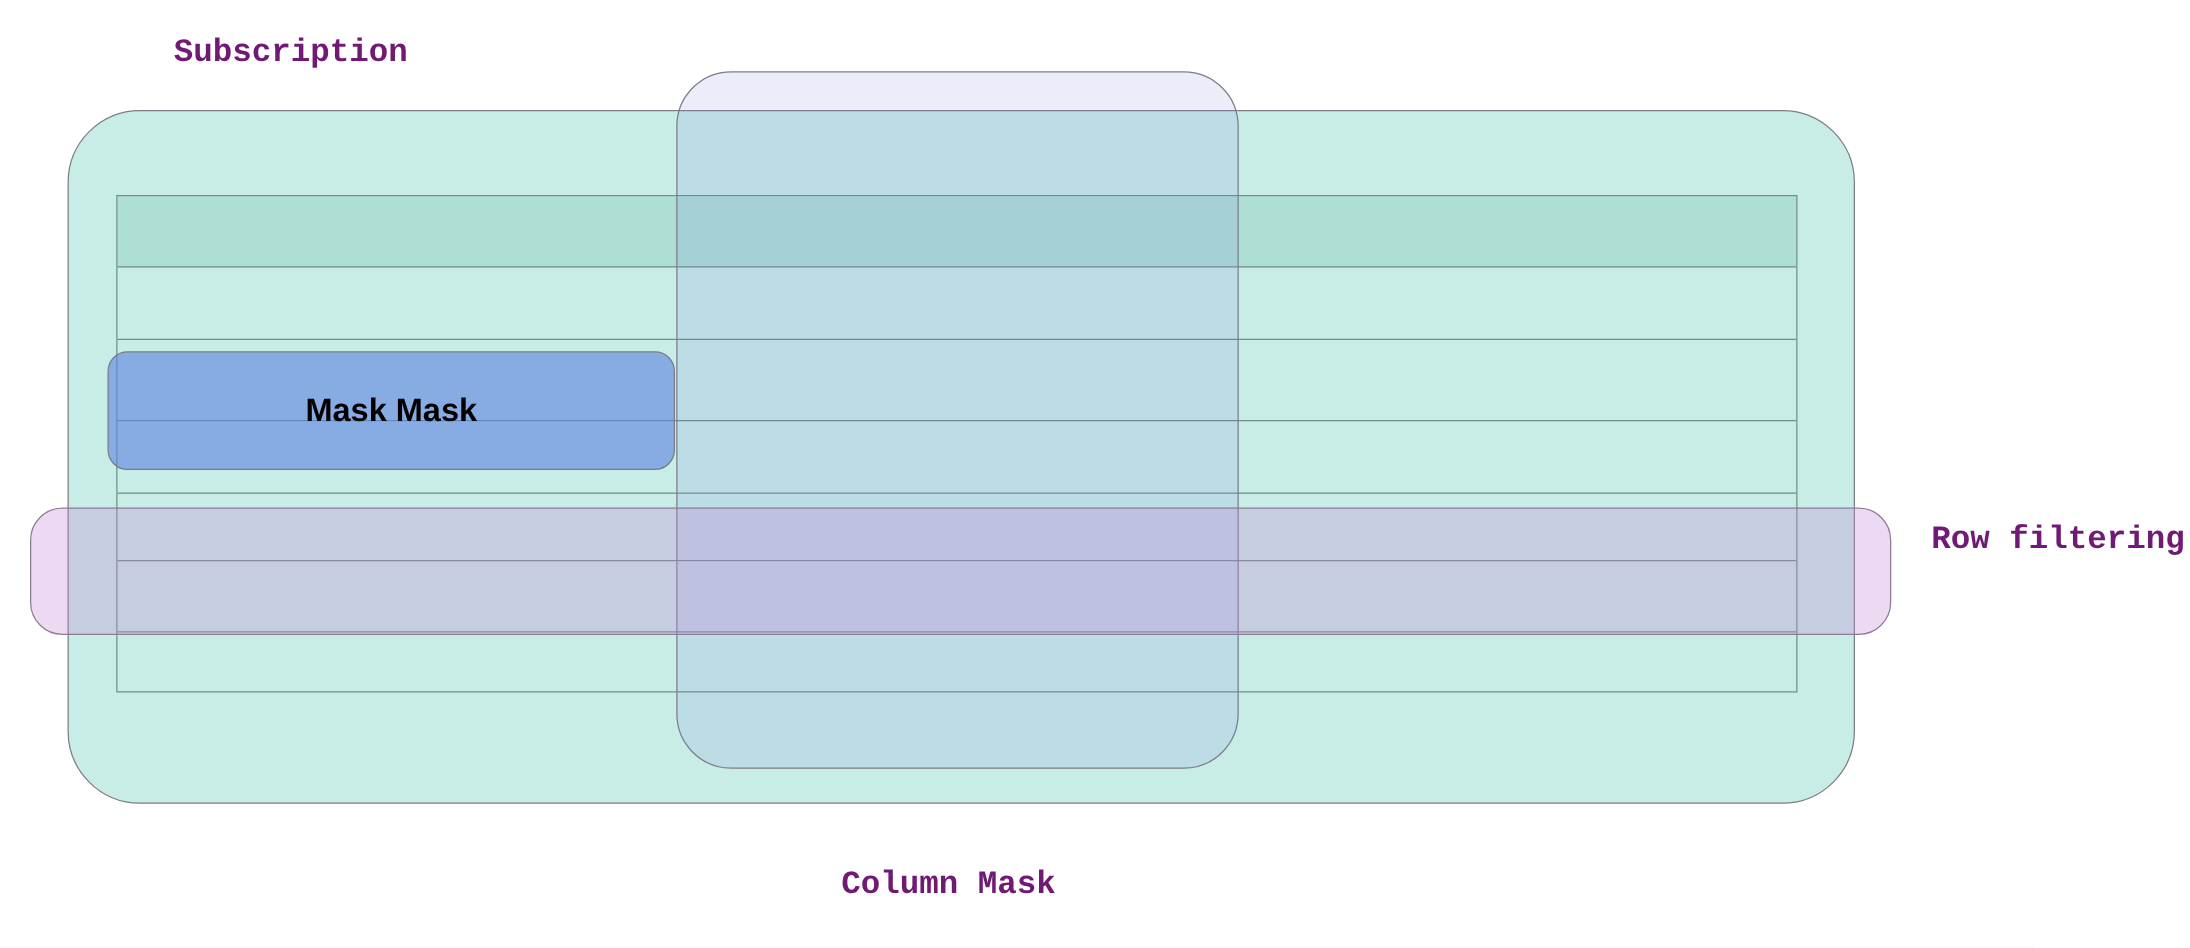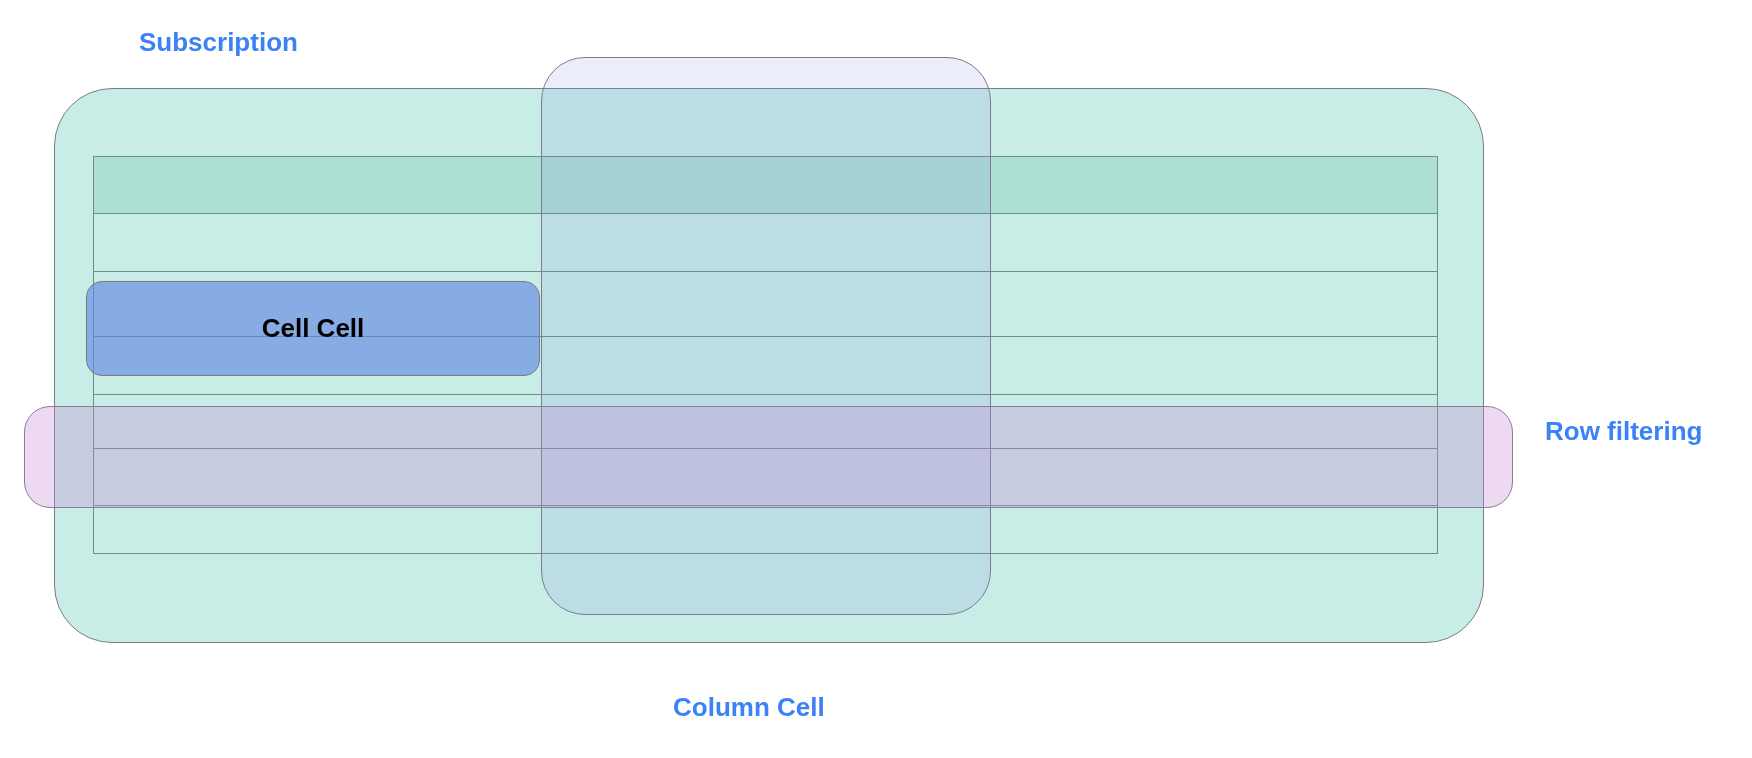--- a/index.html
+++ b/index.html
@@ -15,23 +15,23 @@
     position: relative;
     width: 1752px;
     height: 758px;
     background: #ffffff;
     overflow: hidden;
   }
 
   
   .diagram-label {
     position: absolute;
-    font-family: Liberation Sans, sans-serif;
+    font-family: Liberation Mono, monospace;
     font-weight: bold;
-    color: #3b82f6;
+    color: #701a75;
     white-space: nowrap;
     line-height: 1;
   }
   #label-subscription {
     left: 139px;
     top: 29px;
     font-size: 26px;
   }
   #label-row-filtering {
     left: 1545px;
@@ -146,22 +146,22 @@
     <div class="table-row" style="height:54px;"></div>
     <div class="table-row" style="height:57px;"></div>
     <div class="table-row" style="height:47px;"></div>
   </div>
 
   <div id="column-mask-band"></div>
 
   <div id="row-filter-band"></div>
 
   <div id="cell-mask-box">
-    <span id="cell-mask-label">Cell Cell</span>
+    <span id="cell-mask-label">Mask Mask</span>
   </div>
 
   <div class="diagram-label" id="label-subscription">Subscription</div>
 
   <div class="diagram-label" id="label-row-filtering">Row filtering</div>
 
-  <div class="diagram-label" id="label-column-mask">Column Cell</div>
+  <div class="diagram-label" id="label-column-mask">Column Mask</div>
 
 </div>
 
 </body></html>

